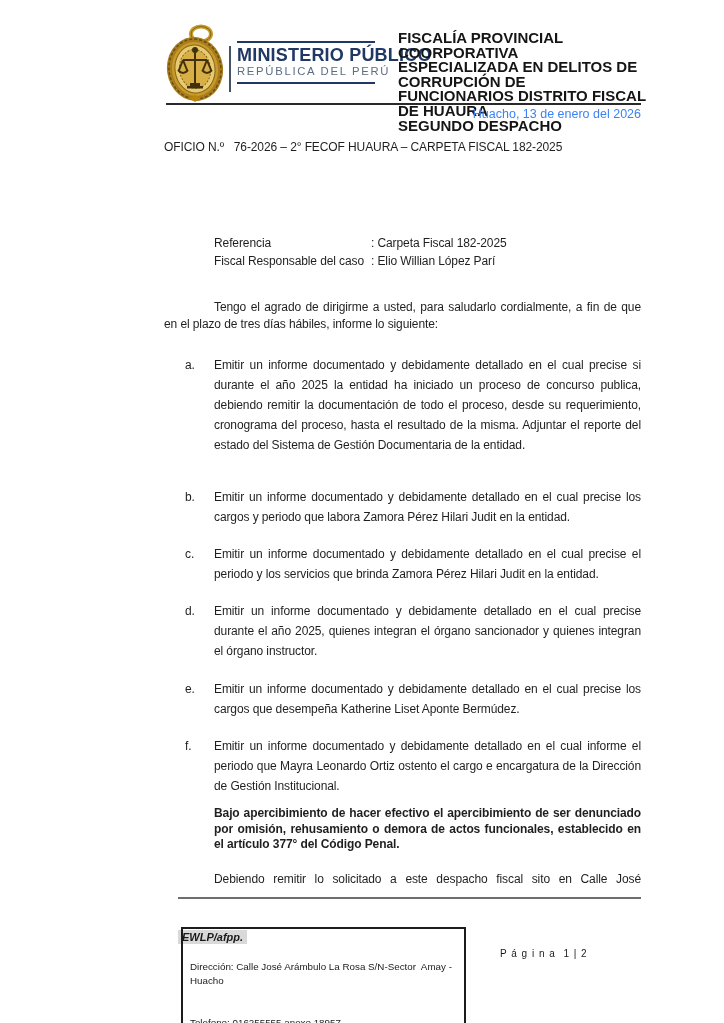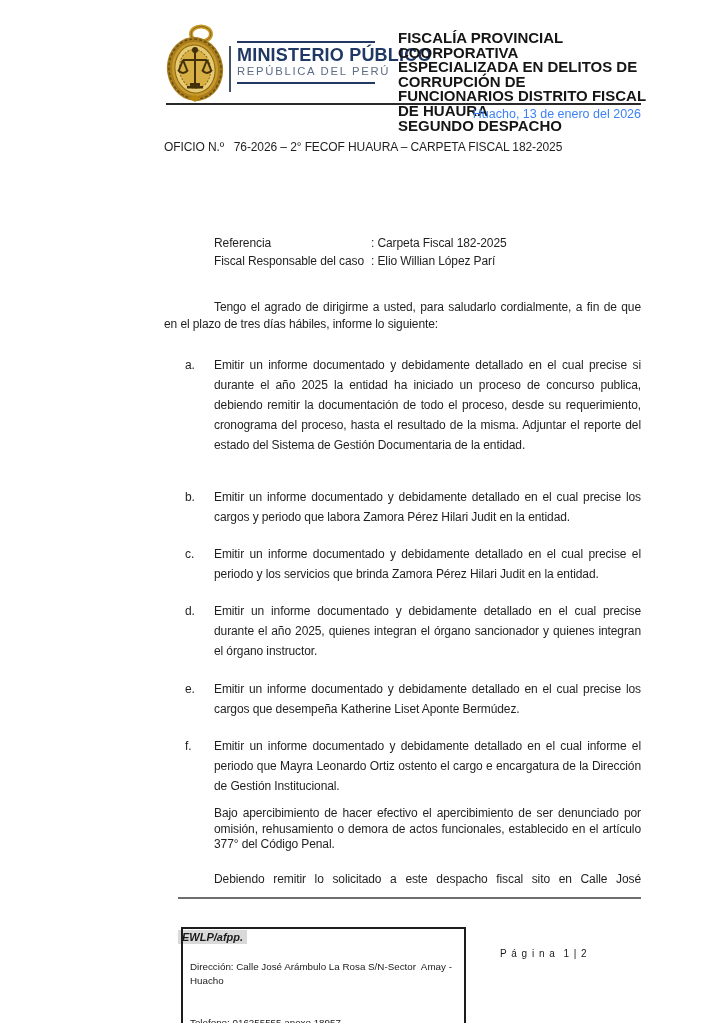--- a/index.html
+++ b/index.html
@@ -30,21 +30,21 @@
   .reference { top:234px; line-height:18px; }
   .ref-row { padding-left:50px; }
   .ref-label { display:inline-block; width:157px; }
   .intro { top:299px; line-height:16.5px; text-indent:50px; text-align:justify; }
   .item { position:absolute; left:164px; width:477px; padding-left:50px;
           font-size:12px; letter-spacing:-0.1px; line-height:20px; text-align:justify; }
   .item-label { position:absolute; left:21px; top:0; }
   .item-a { top:355px; } .item-b { top:487px; } .item-c { top:544px; }
   .item-d { top:601px; } .item-e { top:679px; } .item-f { top:736px; }
   .warning { position:absolute; left:214px; top:806px; width:427px;
-             font-size:12px; font-weight:normal; letter-spacing:-0.1px;
+             font-size:12px; font-weight:bold; letter-spacing:-0.1px;
              line-height:15.5px; text-align:justify; }
   .closing { top:871px; line-height:16px; text-indent:50px; text-align:justify; text-align-last:justify; }
   
   .sig-rule { position:absolute; left:178px; top:897px; width:463px; height:2px; background:#6e6e6e; }
   .initials { position:absolute; left:178px; top:902px; display:inline-block;
               font-size:11px; font-style:italic; font-weight:bold;
               background:#d9d9d9; padding:1px 4px; color:#1a1a1a;margin-top:28px; }
   .contact-box { position:absolute; left:181px; top:927px; width:285px;
                  border:2px solid #1c1c1c; padding:3px 7px;
                  font-size:9.8px; line-height:14px; color:#1a1a1a; white-space:pre-wrap; }

